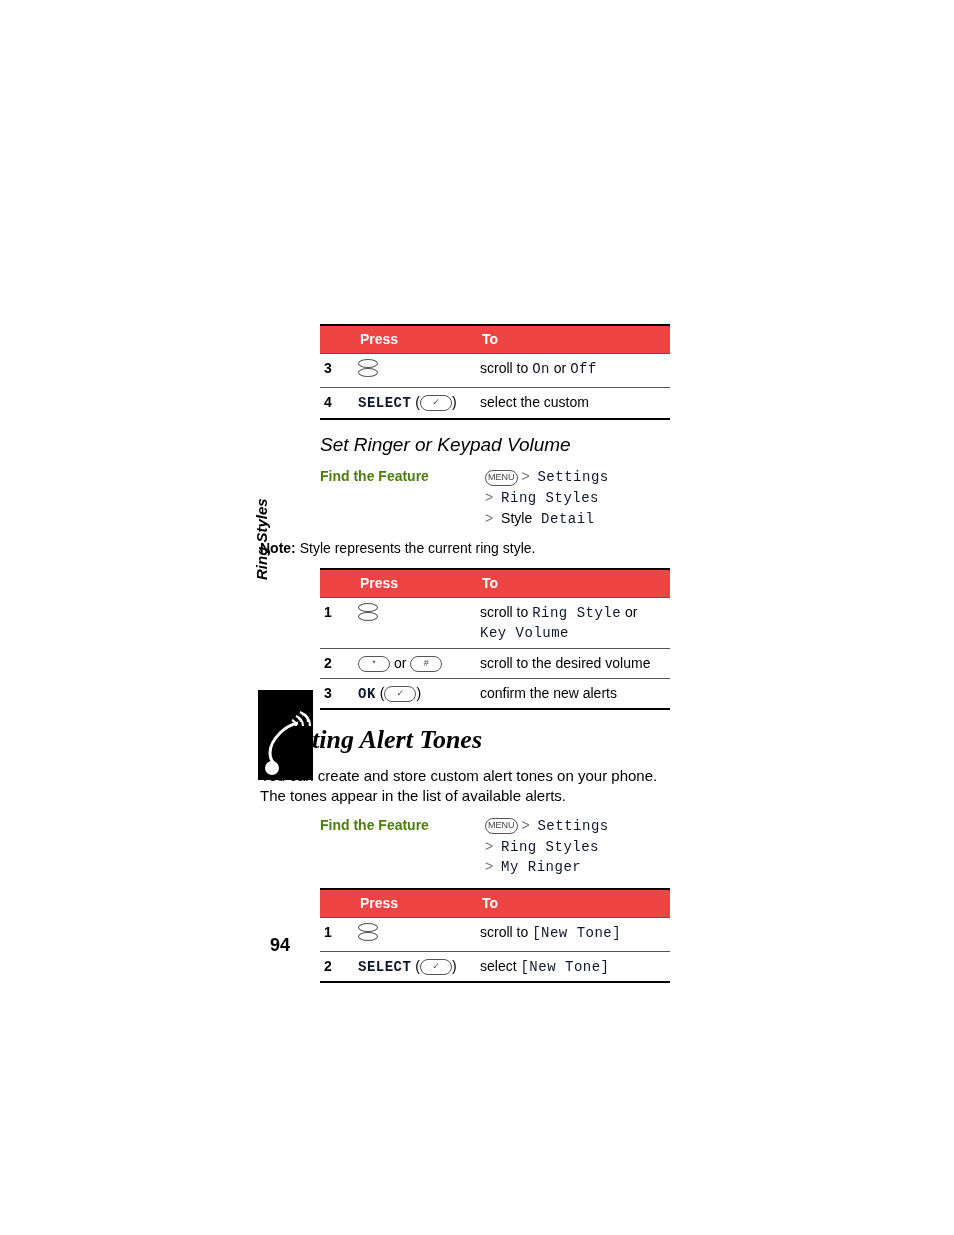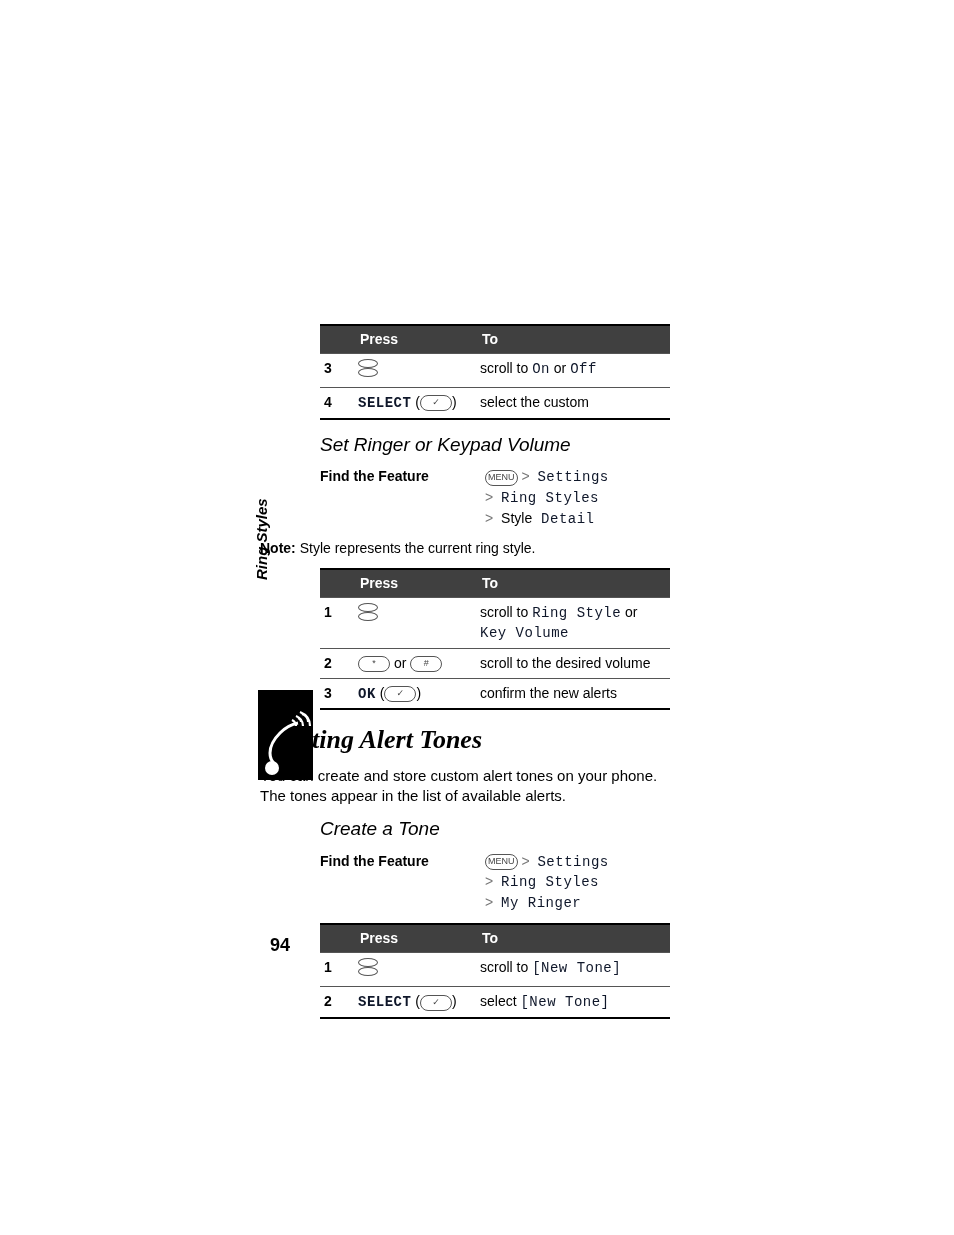--- a/index.html
+++ b/index.html
@@ -43,21 +43,21 @@
     line-height:1.35;
   }
   .tbl{
     width:100%;
     border-collapse:collapse;
     margin:4px 0 12px 0;
     border-top:2px solid #000;
     border-bottom:2px solid #000;
   }
   .tbl thead th{
-    background:#404040;
+    background:#ef4444;
     color:#fff;
     font-weight:bold;
     text-align:left;
     padding:4px 6px;
     font-size:14px;
   }
   .tbl tbody td{
     border-top:1px solid #555;
     padding:5px 4px;
     vertical-align:top;
@@ -73,21 +73,21 @@
   }
   .h1{
     font-family:Georgia,'Times New Roman',serif;
     font-weight:bold;
     font-style:italic;
     font-size:26px;
     color:#000;
     margin:10px 0 8px -60px;
   }
   .ftf-row{display:flex;margin:4px 0 10px 0;font-size:14px}
-  .ftf-label{color:#000000;font-weight:bold;width:165px}
+  .ftf-label{color:#4d7c0f;font-weight:bold;width:165px}
   .ftf-path{flex:1}
   .ftf-path .line{display:block;line-height:1.4}
   .ui{color:#0f172a;font-family:'Courier New',monospace;font-size:14px;letter-spacing:.5px}
   .ui-bold{font-weight:bold}
   .italic{}
   .gt{color:#777;margin-right:4px}
   .key{
     display:inline-block;
     min-width:26px;height:14px;
     border:1.5px solid #555;
@@ -218,21 +218,20 @@
           </td>
           <td>confirm the new alerts</td>
         </tr>
       </tbody>
     </table>
 
     <div class="h1">Creating Alert Tones</div>
 
     <p class="para">You can create and store custom alert tones on your phone. The tones appear in the list of available alerts.</p>
 
-    <div class="h2">Create a Tone</div>
 
     <div class="ftf-row">
       <div class="ftf-label">Find the Feature</div>
       <div class="ftf-path">
         <span class="line">
           <span class="key">MENU</span>
           <span class="gt"> &gt; </span><span class="ui">Settings</span>
         </span>
         <span class="line">
           <span class="gt">&gt; </span><span class="ui">Ring Styles</span>

